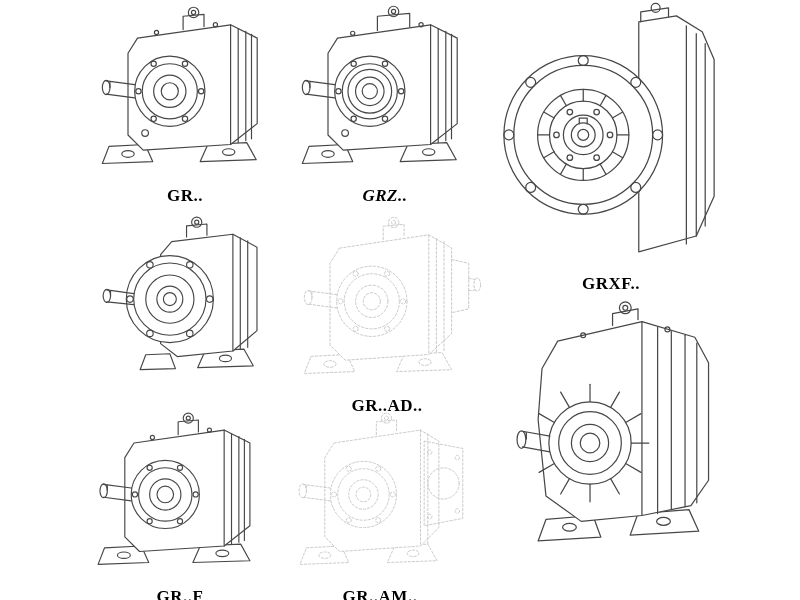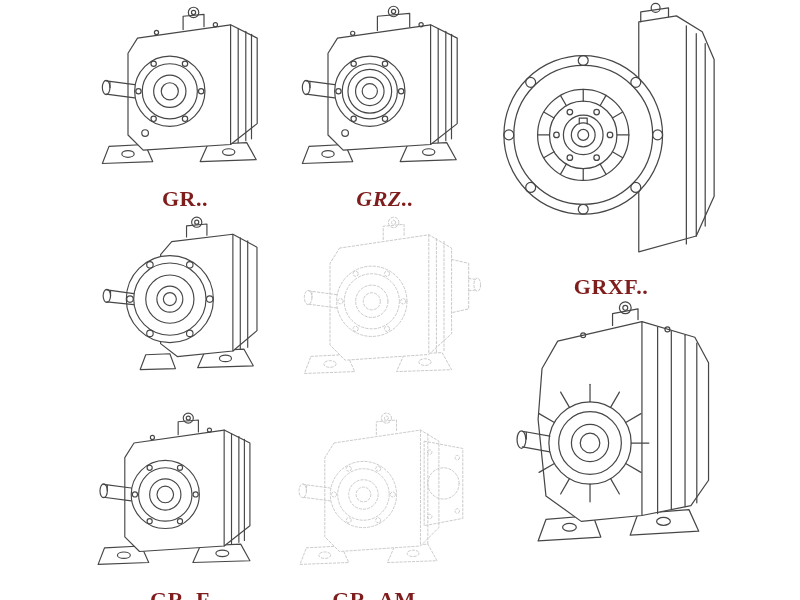--- a/index.html
+++ b/index.html
@@ -3,22 +3,22 @@
 <meta charset="utf-8">
 <style>
   html,body{margin:0;padding:0;}
   body{
     width:800px;height:600px;position:relative;background:#ffffff;
     overflow:hidden;font-family:"Liberation Serif", serif;
   }
   .fig{position:absolute;display:block;margin:0;padding:0;}
   .fig svg{display:block;width:100%;height:auto;}
   .fig figcaption{
-    text-align:center;font-weight:700;font-size:22px;letter-spacing:.5px;
-    color:#7f1d1d;margin-top:2px;font-family:"Liberation Serif", serif;
+    text-align:center;font-weight:700;font-size:17px;letter-spacing:.5px;
+    color:#000000;margin-top:2px;font-family:"Liberation Serif", serif;
   }
   .draw g{stroke:#474747;stroke-width:1.25;fill:none;stroke-linejoin:round;stroke-linecap:round;}
   .ghost g{stroke:#c6c6c6;stroke-width:1;fill:none;stroke-dasharray:2.5 2;stroke-linejoin:round;stroke-linecap:round;}
 </style>
 </head>
 <body>
 
 <figure class="fig" style="left:90px;top:2px;width:190px;">
   <svg class="draw" viewBox="0 0 200 192">
     <g stroke="#474747">
@@ -201,20 +201,21 @@
       <path d="M47 87 L17 83"></path>
         <path d="M47 101 L17 97"></path>
       <ellipse cx="17" cy="90" rx="4" ry="7.5"></ellipse>
         <path d="M21 84 L21 90"></path>
       <path d="M168 50 L186 54 L186 102 L168 106"></path>
       <path d="M186 70 L194 71"></path>
         <path d="M186 83 L194 82"></path>
       <ellipse cx="195" cy="76.5" rx="3.5" ry="7"></ellipse>
     </g>
   </svg>
+  <figcaption>GR..AD..</figcaption>
 </figure>
 
 <figure class="fig" style="left:88px;top:408px;width:184px;">
   <svg class="draw" viewBox="0 0 200 192">
     <g stroke="#474747">
       <path d="M18 152 L58 150 L66 168 L11 170 Z"></path>
         <ellipse cx="39" cy="160" rx="7" ry="3.5"></ellipse>
       <path d="M122 150 L166 148 L176 166 L114 168 Z"></path>
         <ellipse cx="146" cy="158" rx="7" ry="3.5"></ellipse>
       <path d="M50 38 L148 24 L176 38 L176 128 L148 150 L56 156 L40 140 L40 54 Z" fill="#fff"></path>

